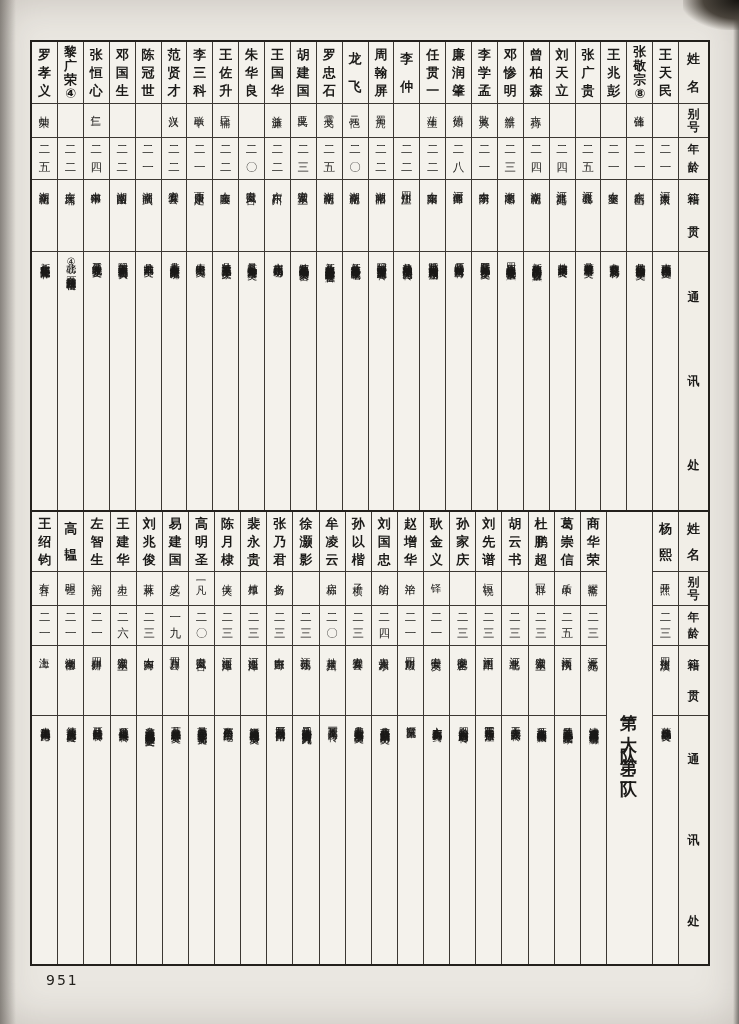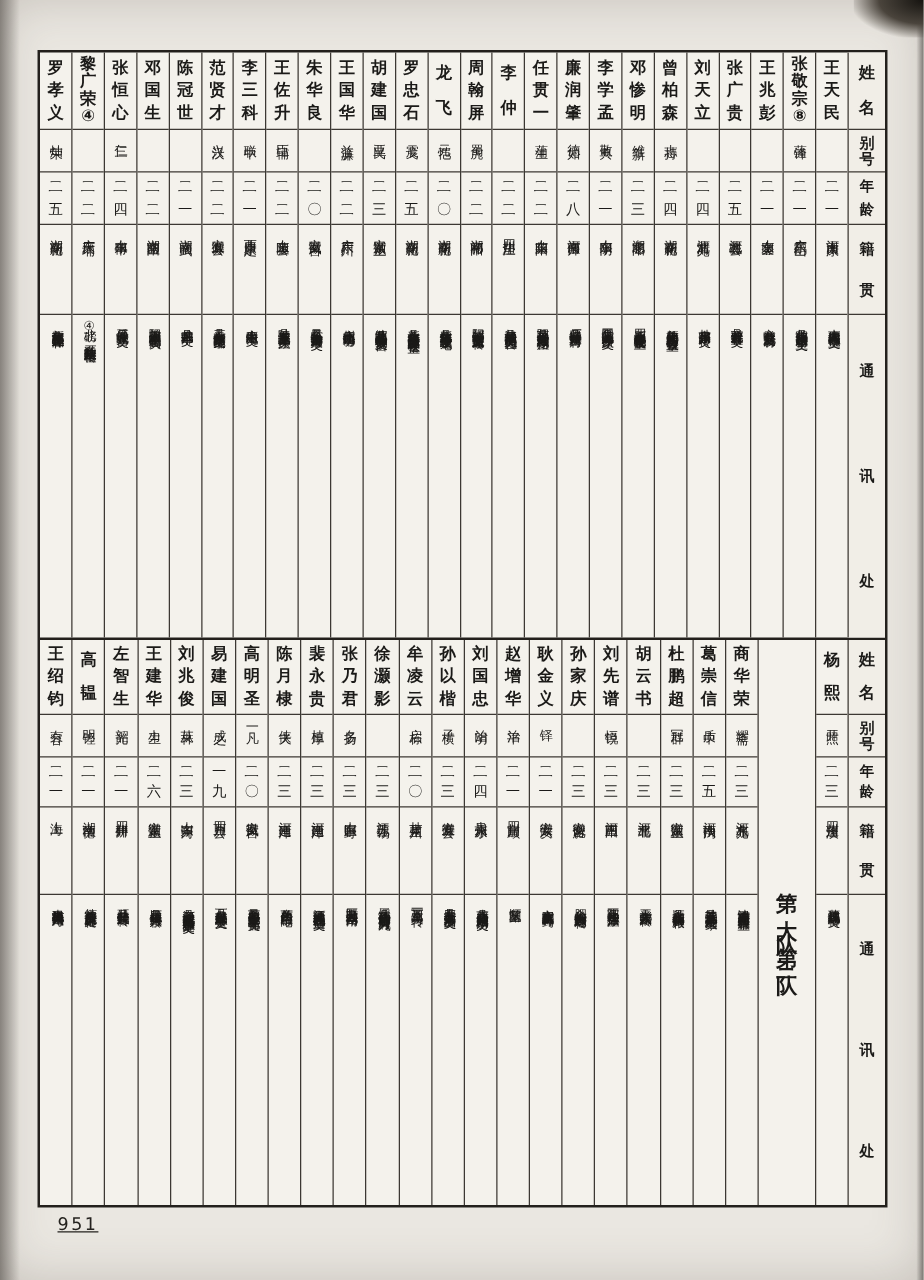--- a/index.html
+++ b/index.html
@@ -51,21 +51,21 @@
   
   .spread{display:flex;flex-direction:column;justify-content:space-around;align-items:center;height:100%;width:100%;}
   .spread i{font-style:normal;display:block;line-height:1;}
   .cell.name .spread i{font-size:13px;font-weight:700;}
   .cell.age .spread i{font-size:11.5px;}
   .head .spread i{font-size:12px;font-weight:700;}
 
   .cell.full{align-items:center;justify-content:center;display:flex;}
   .group-text{font-size:17px;font-weight:700;letter-spacing:11px;writing-mode:vertical-rl;text-orientation:upright;}
 
-  .pagenum{position:absolute;left:46px;top:972px;font-size:14px;letter-spacing:2px;color:#24221e;text-decoration:underline;}
+  .pagenum{position:absolute;left:46px;top:972px;font-size:14px;letter-spacing:2px;color:#24221e;}
 </style>
 </head>
 <body>
 
 <div class="page">
   <div class="sheet">
 
     <div class="table top" id="top-table">
       <div class="col head">
         <div class="cell name">

